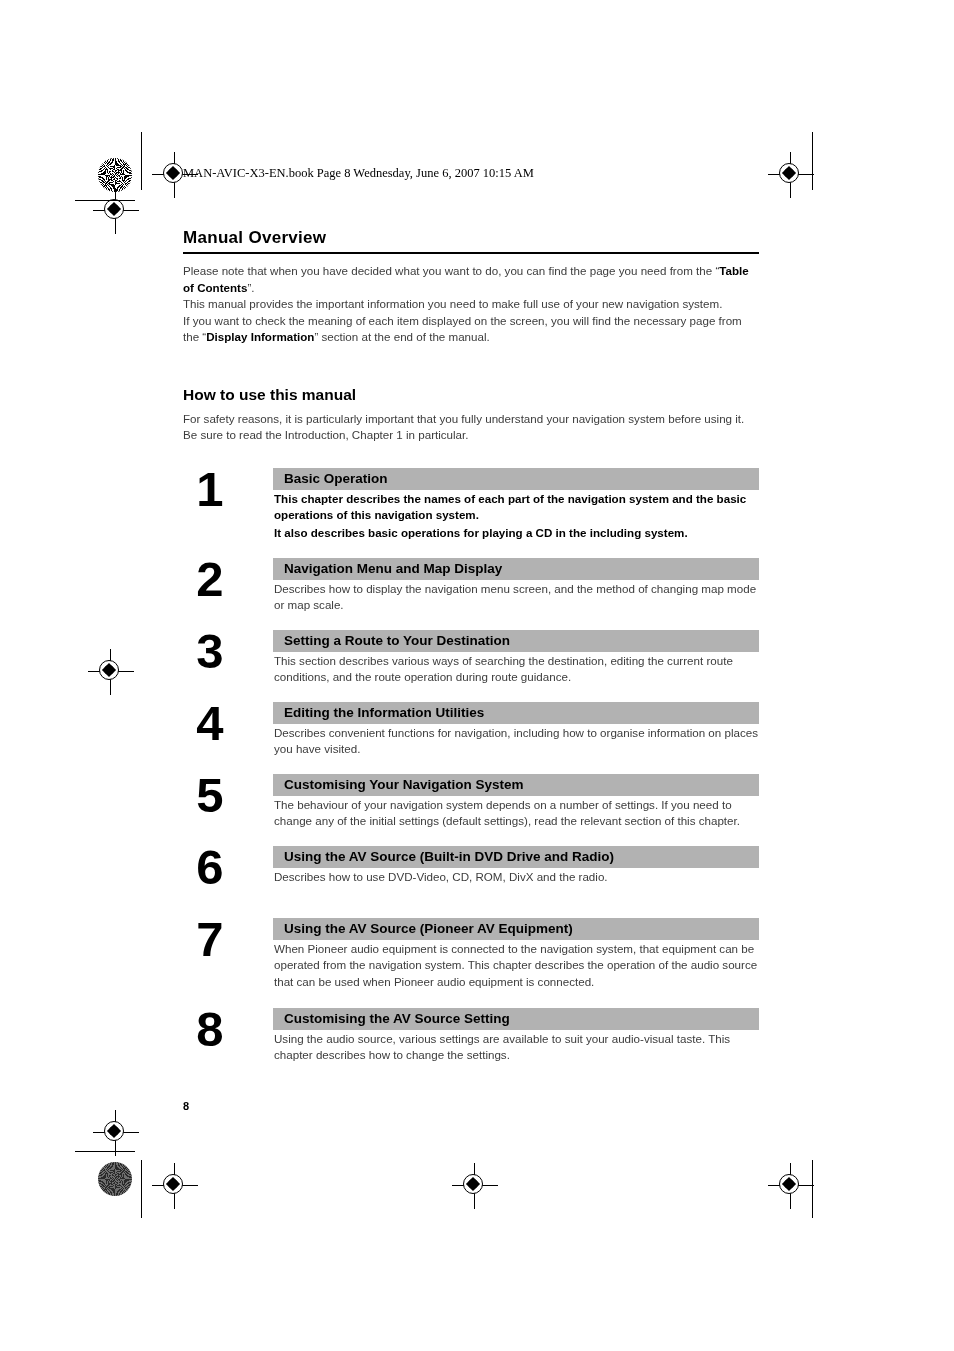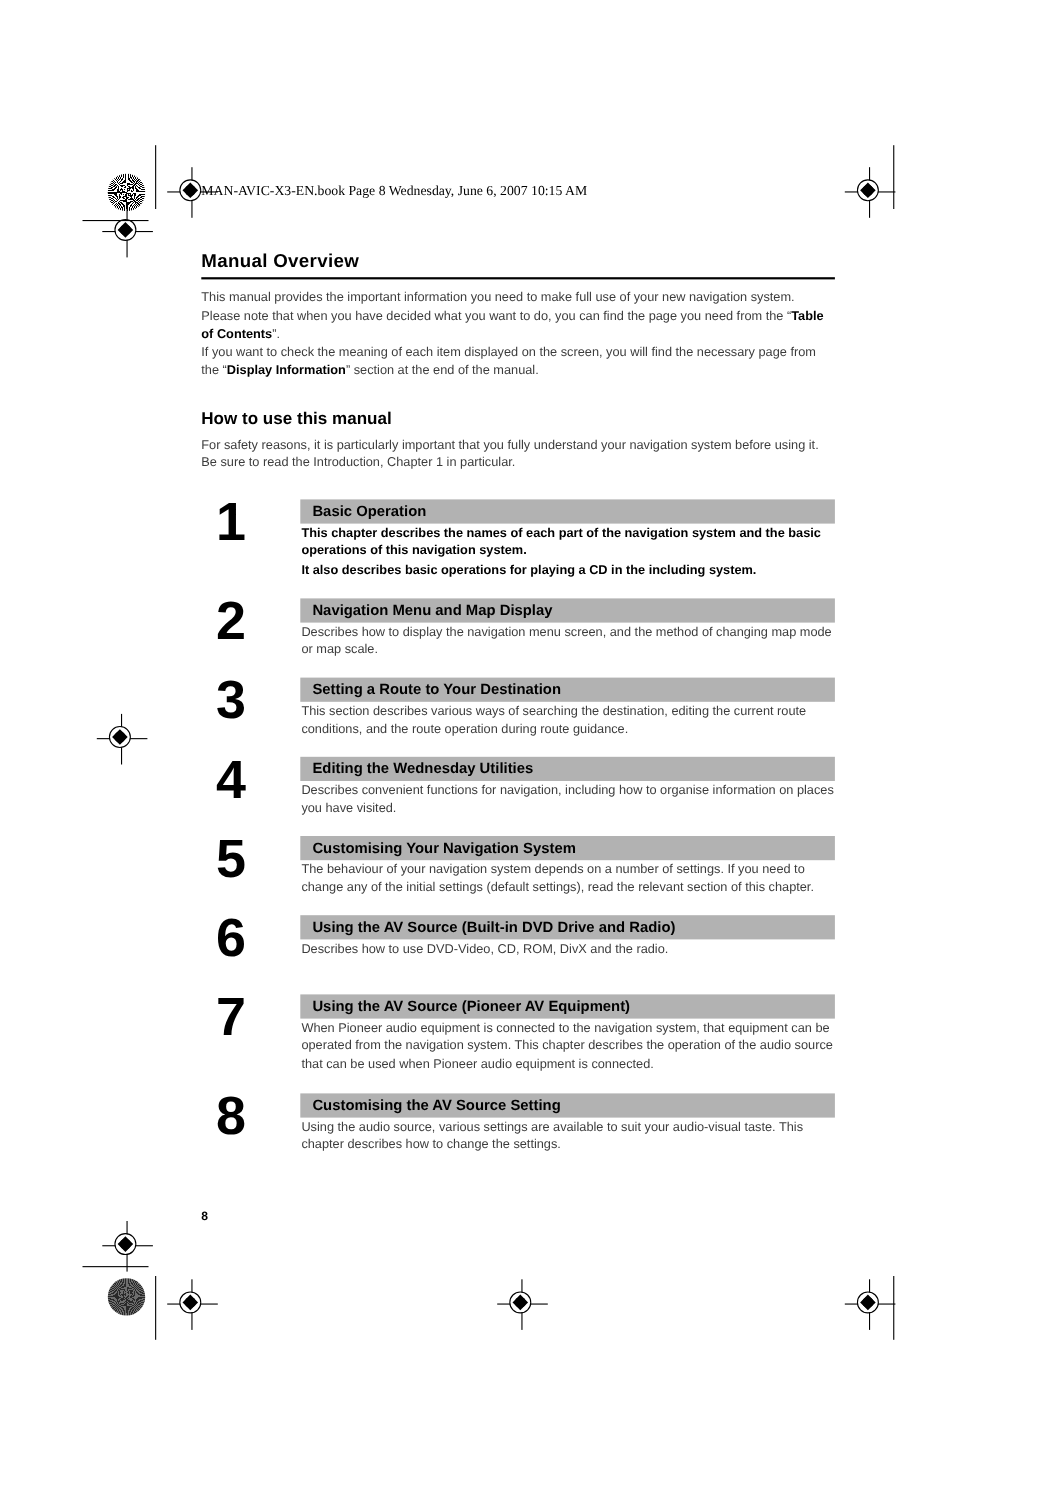--- a/index.html
+++ b/index.html
@@ -113,21 +113,21 @@
     font-size: 11.6px;
     line-height: 16.5px;
     margin: 0;
     color: #3c3c3c;
   }
   p.body b { color: #000; font-weight: bold; }
 
   h2.sub-title {
     font-size: 15.5px;
     font-weight: bold;
-    margin: 26px 0 7px 0;
+    margin: 40px 0 7px 0;
     color: #000;
   }
 
   
   .chapters {
     margin-top: 24px;
   }
   .chapter {
     position: relative;
     display: block;
@@ -286,22 +286,22 @@
   <div class="guide" style="left:819px; top:1151px; width:60px; height:1px;"></div>
   <div class="guide" style="left:812px; top:1160px; width:1px; height:58px;"></div>
 
   <div class="filestamp">MAN-AVIC-X3-EN.book  Page 8  Wednesday, June 6, 2007  10:15 AM</div>
 
   <div class="content">
 
     <h1 class="section-title">Manual Overview</h1>
     <div class="rule"></div>
 
+    <p class="body"><span>Please note that when you have decided what you want to do, you can find the page you need from the “</span><b>Table of Contents</b><span>”.</span></p>
     <p class="body">This manual provides the important information you need to make full use of your new navigation system.</p>
-    <p class="body"><span>Please note that when you have decided what you want to do, you can find the page you need from the “</span><b>Table of Contents</b><span>”.</span></p>
     <p class="body"><span>If you want to check the meaning of each item displayed on the screen, you will find the necessary page from the “</span><b>Display Information</b><span>” section at the end of the manual.</span></p>
 
     <h2 class="sub-title">How to use this manual</h2>
     <p class="body">For safety reasons, it is particularly important that you fully understand your navigation system before using it. Be sure to read the Introduction, Chapter 1 in particular.</p>
 
     <div class="chapters">
 
       <div class="chapter" style="min-height:90px;">
         <div class="chapter-num">1</div>
         <div class="chapter-body">
@@ -323,21 +323,21 @@
         <div class="chapter-num">3</div>
         <div class="chapter-body">
           <div class="chapter-bar">Setting a Route to Your Destination</div>
           <div class="chapter-desc">This section describes various ways of searching the destination, editing the current route conditions, and the route operation during route guidance.</div>
         </div>
       </div>
 
       <div class="chapter" style="min-height:72px;">
         <div class="chapter-num">4</div>
         <div class="chapter-body">
-          <div class="chapter-bar">Editing the Wednesday Utilities</div>
+          <div class="chapter-bar">Editing the Information Utilities</div>
           <div class="chapter-desc">Describes convenient functions for navigation, including how to organise information on places you have visited.</div>
         </div>
       </div>
 
       <div class="chapter" style="min-height:72px;">
         <div class="chapter-num">5</div>
         <div class="chapter-body">
           <div class="chapter-bar">Customising Your Navigation System</div>
           <div class="chapter-desc">The behaviour of your navigation system depends on a number of settings. If you need to change any of the initial settings (default settings), read the relevant section of this chapter.</div>
         </div>

